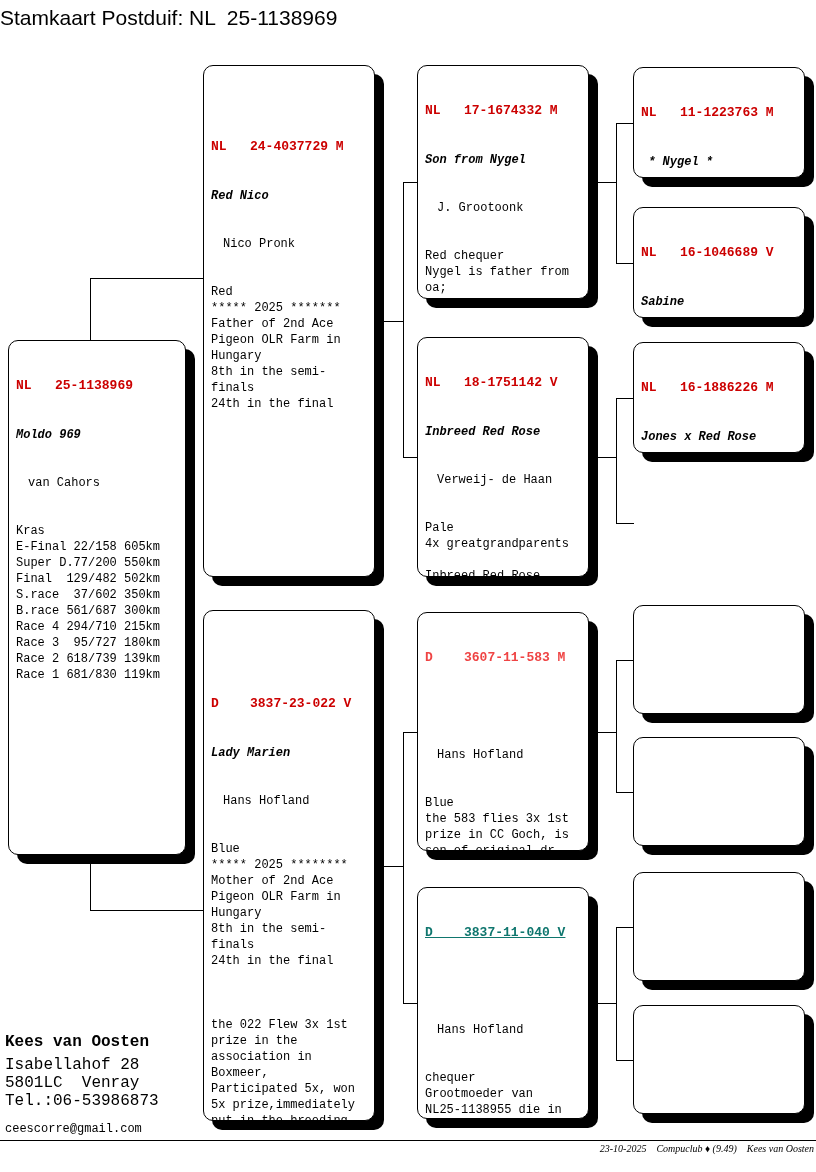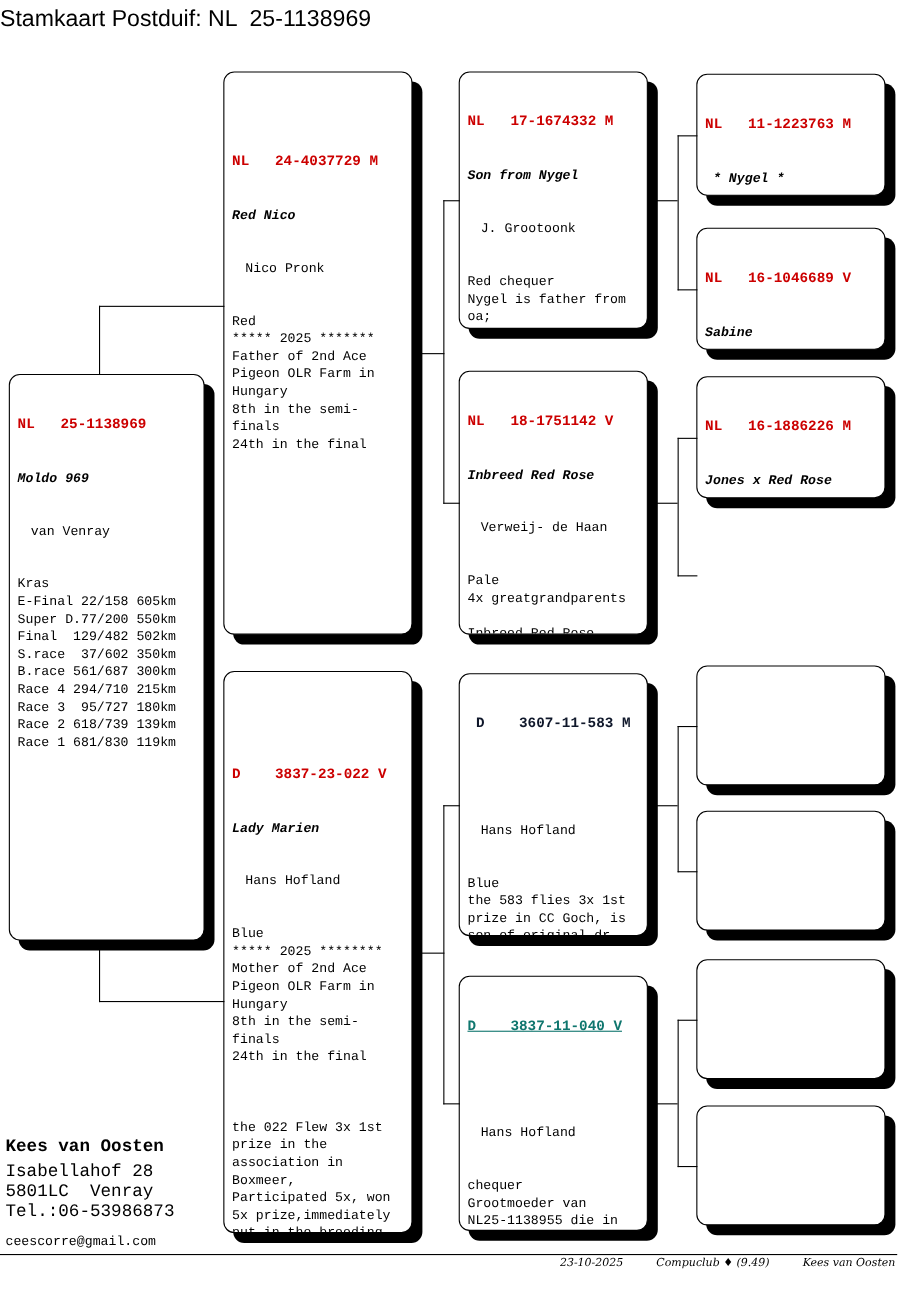--- a/index.html
+++ b/index.html
@@ -41,33 +41,33 @@
   }
   .contact-email{
     position:absolute;left:5px;top:1122px;
     font-size:12px;white-space:pre;color:#000;
   }
   .footer{
     position:absolute;right:2px;top:1143px;
     font-family:"DejaVu Serif","Liberation Serif",serif;
     font-style:italic;font-size:10px;color:#000;white-space:pre;
   }
-  .footer span{margin-left:30px;}
+  .footer span{margin-left:10px;font-family:Liberation Serif, serif;}
 </style>
 </head>
 <body>
 
 <div class="canvas">
 
   <div class="title">Stamkaart Postduif: NL  25-1138969</div>
 
   <div class="pbox" style="left:8px;top:340px;width:178px;height:515px">
     <div class="ring" style="color: rgb(204, 0, 0);">NL   25-1138969</div>
     <div class="pname">Moldo 969</div>
-    <div class="owner">van Venray</div>
+    <div class="owner">van Cahors</div>
     <div class="pbody">Kras
 E-Final 22/158 605km
 Super D.77/200 550km
 Final  129/482 502km
 S.race  37/602 350km
 B.race 561/687 300km
 Race 4 294/710 215km
 Race 3  95/727 180km
 Race 2 618/739 139km
 Race 1 681/830 119km</div>
@@ -140,21 +140,21 @@
 Ace pigeon Perpignan
 ZLU 2014-2016
 Pau   12e Nat / 3788
 Pau   14e Int / 9908
 Perpi.19e Nat/  4027
 Perpi.52e Int/ 12689
 Perpi. 4e Nat/  1079</div>
   </div>
 
   <div class="pbox" style="left:417px;top:612px;width:172px;height:239px">
-    <div class="ring" style="color: #0f172a; text-align: center;">D    3607-11-583 M</div>
+    <div class="ring" style="color: #ef4444;">D    3607-11-583 M</div>
     <div class="pname"></div>
     <div class="owner">Hans Hofland</div>
     <div class="pbody">Blue
 the 583 flies 3x 1st
 prize in CC Goch, is
 son of original dr
 Marien pigeon
 Grootvader van
 NL25-1138955 die in
 de finale van

